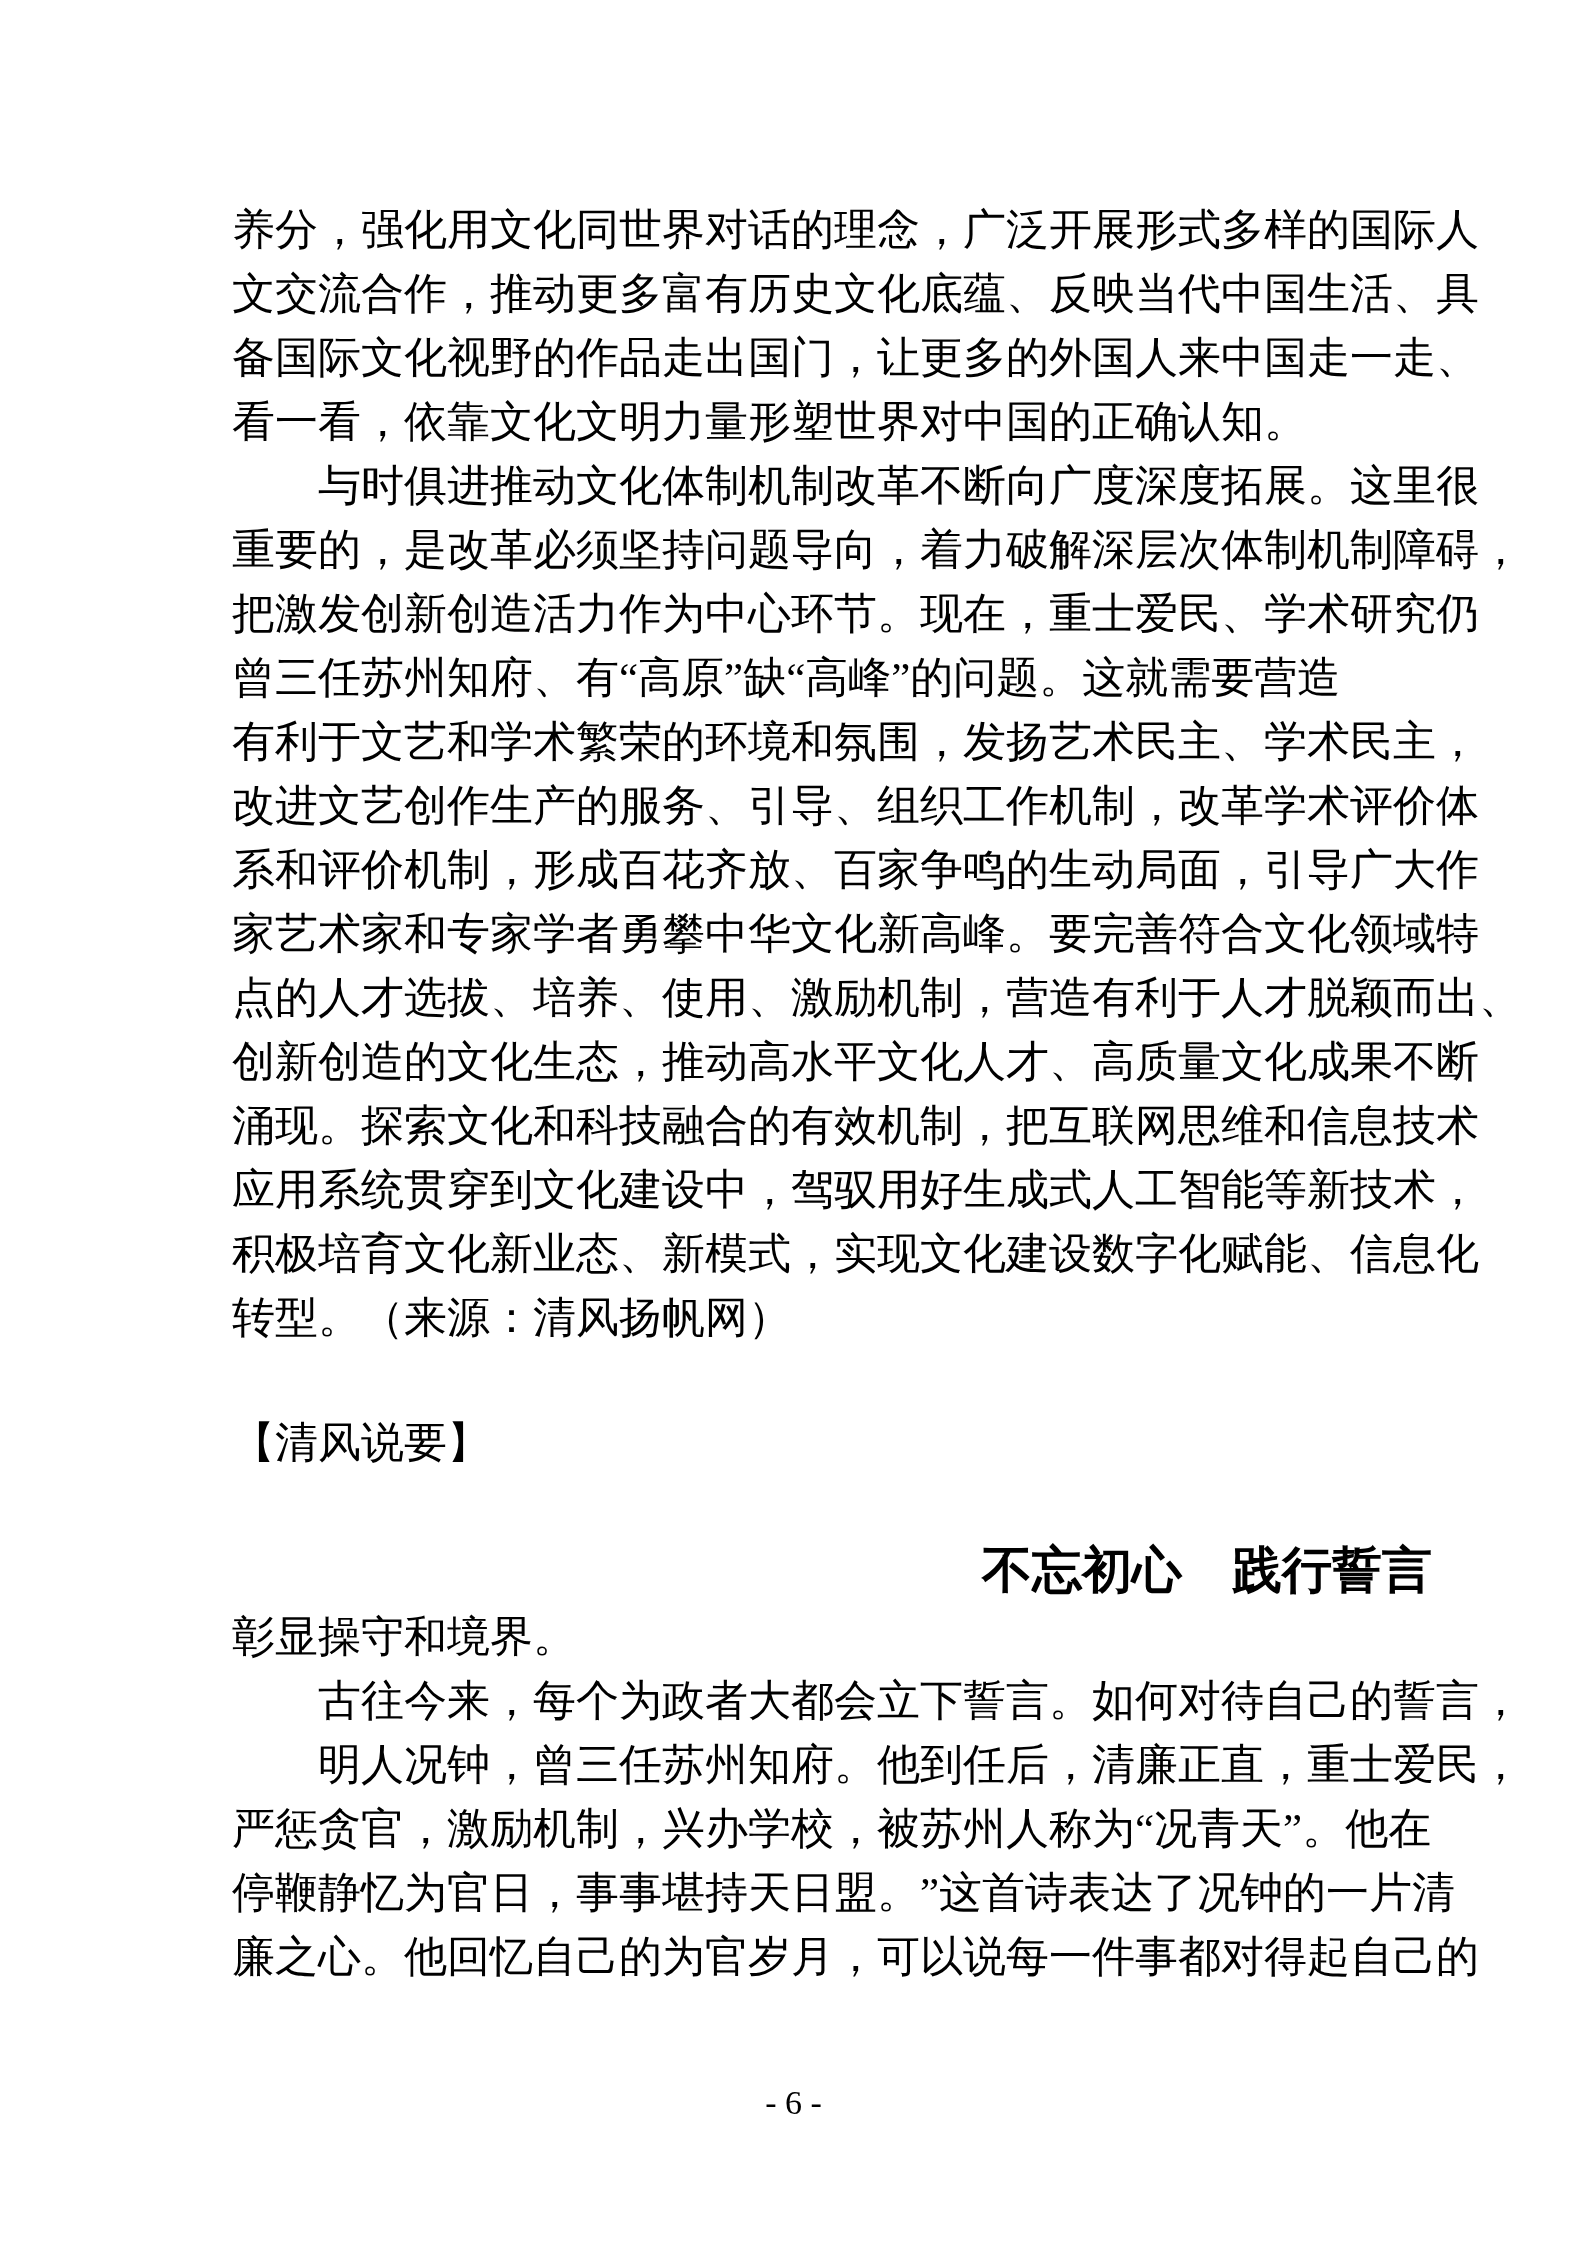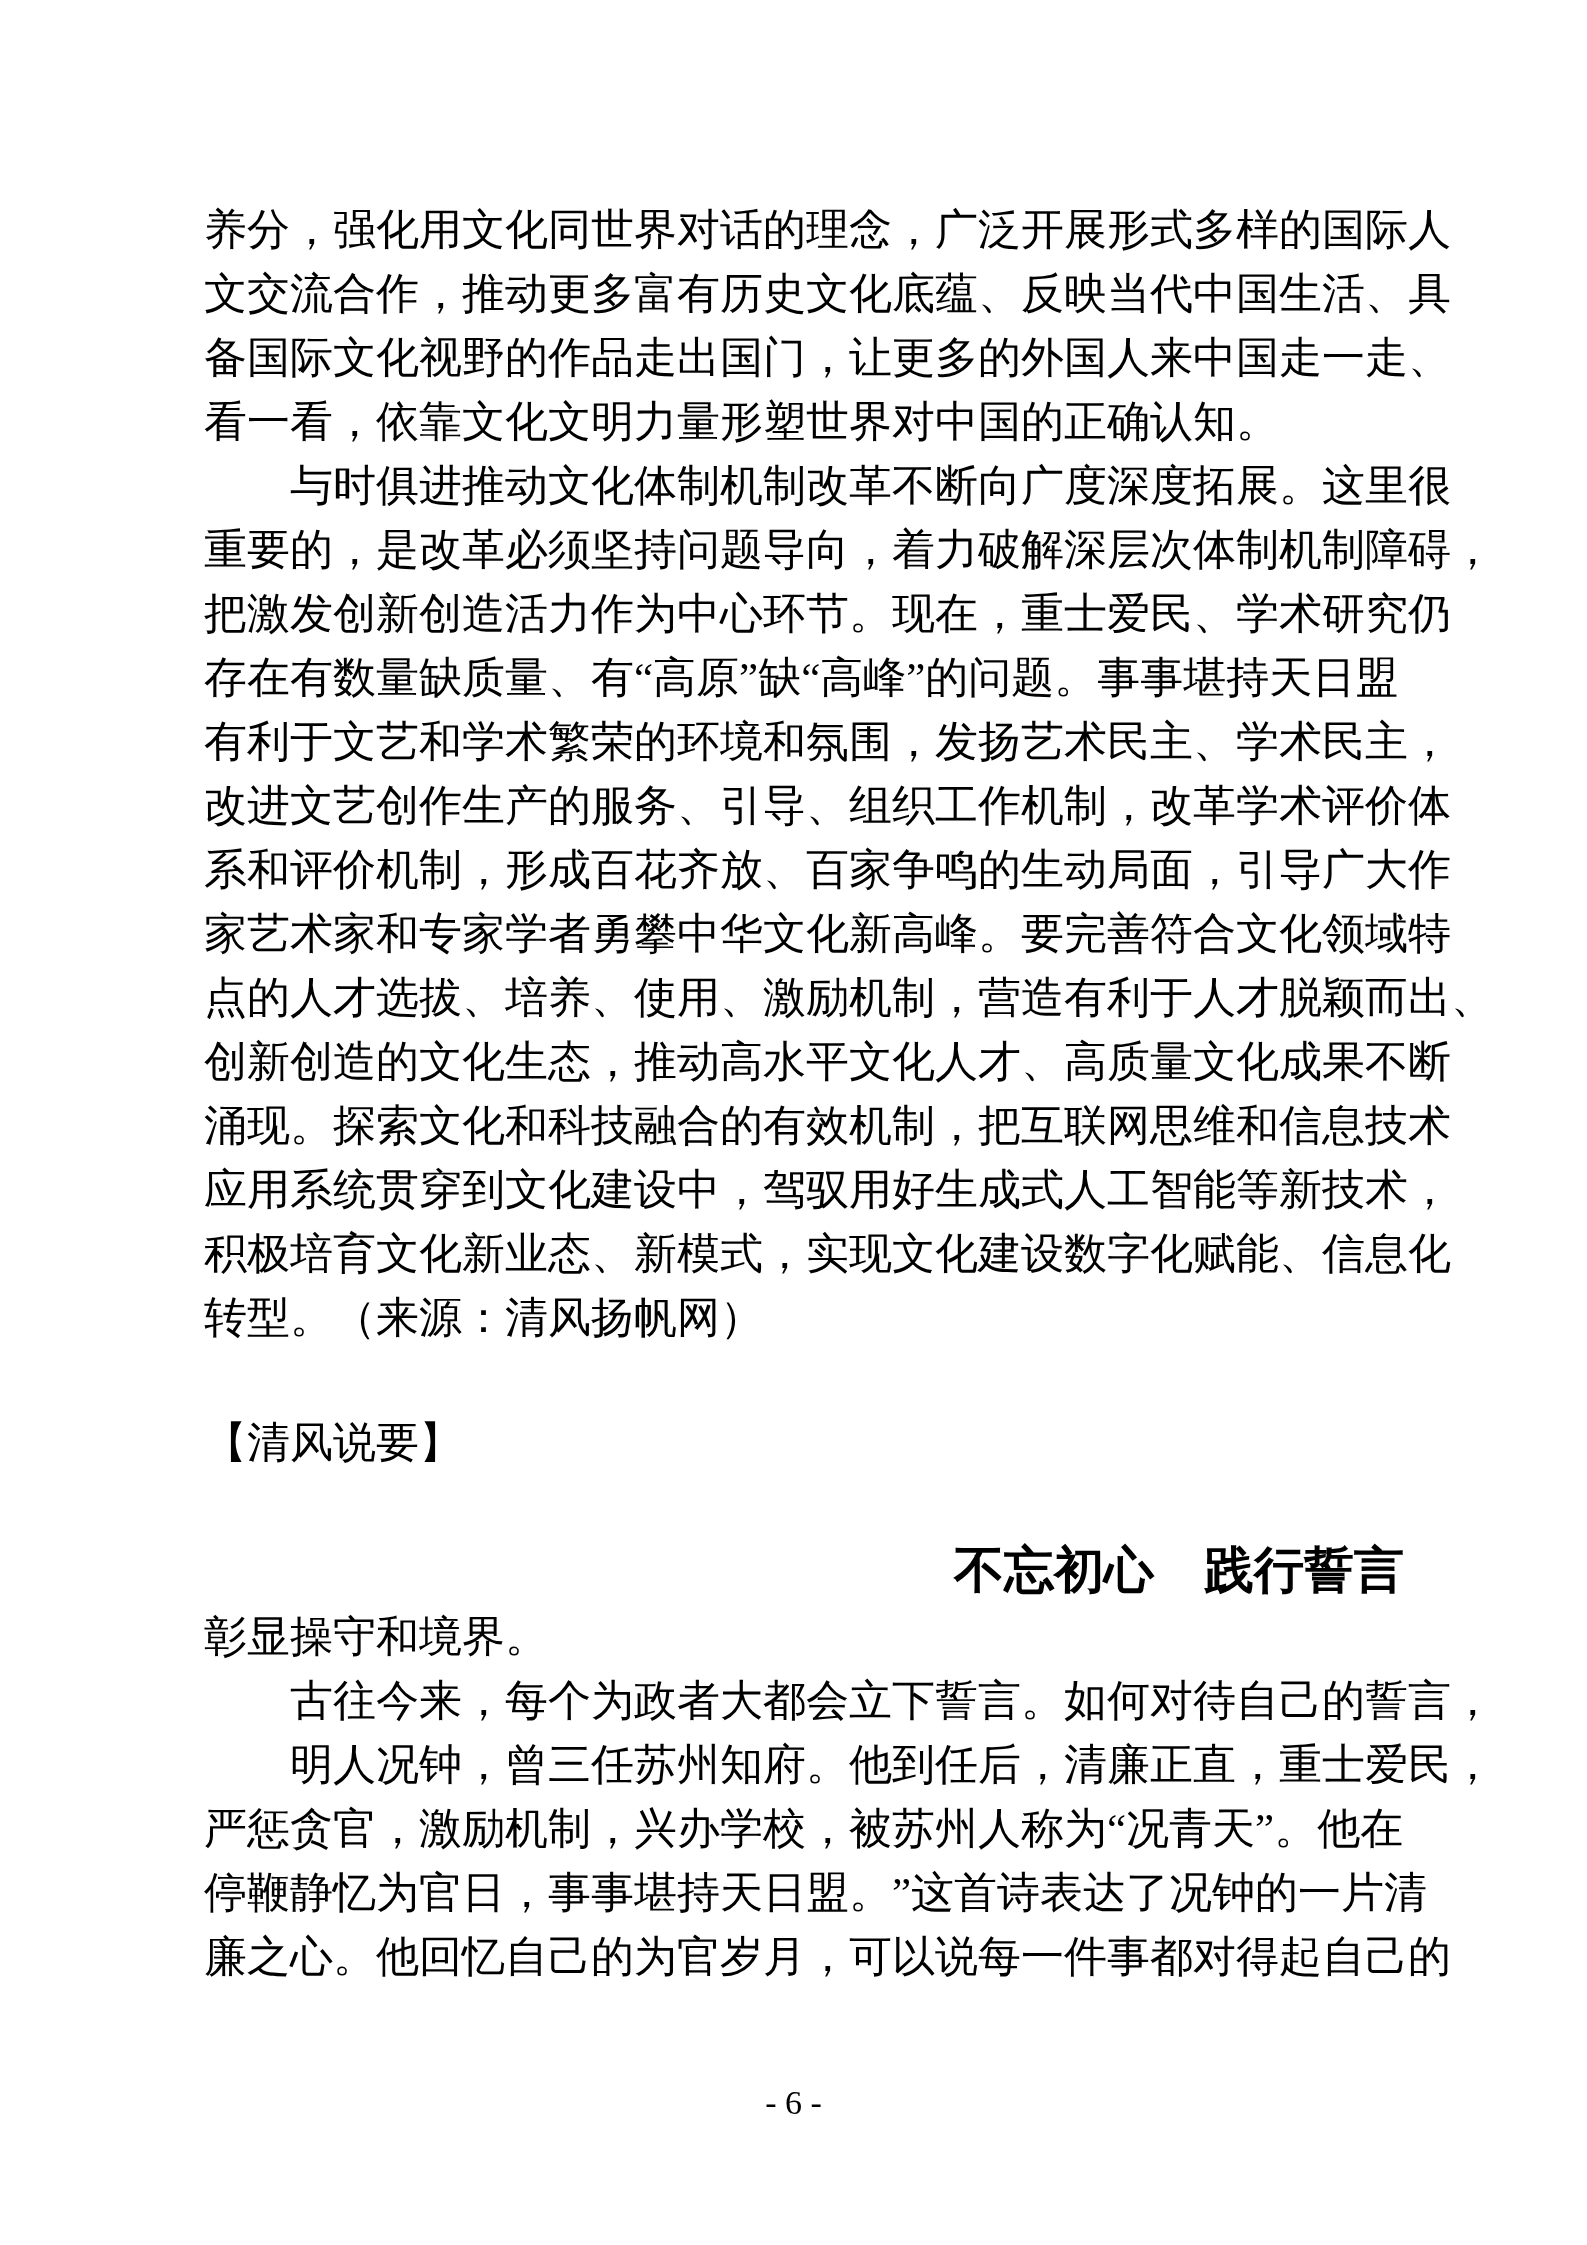--- a/index.html
+++ b/index.html
@@ -11,21 +11,21 @@
     position: relative;
     width: 1587px;
     height: 2245px;
     background: #ffffff;
     color: #000000;
     font-family: "Liberation Serif", "DejaVu Serif", serif;
     overflow: hidden;
   }
   .text-column {
     position: absolute;
-    left: 204px;
+    left: 232px;
     width: 1200px;
   }
   .body-text {
     font-size: 43px;
     line-height: 64px;
     letter-spacing: 0px;
   }
   .body-text .line {
     height: 64px;
     white-space: nowrap;
@@ -62,21 +62,21 @@
 <div class="page">
 
   <div class="text-column body-text article1">
     <div class="line">养分，强化用文化同世界对话的理念，广泛开展形式多样的国际人</div>
     <div class="line">文交流合作，推动更多富有历史文化底蕴、反映当代中国生活、具</div>
     <div class="line">备国际文化视野的作品走出国门，让更多的外国人来中国走一走、</div>
     <div class="line">看一看，依靠文化文明力量形塑世界对中国的正确认知。</div>
     <div class="line">　　与时俱进推动文化体制机制改革不断向广度深度拓展。这里很</div>
     <div class="line">重要的，是改革必须坚持问题导向，着力破解深层次体制机制障碍，</div>
     <div class="line">把激发创新创造活力作为中心环节。现在，重士爱民、学术研究仍</div>
-    <div class="line">存在有数量缺质量、有“高原”缺“高峰”的问题。事事堪持天日盟</div>
+    <div class="line">曾三任苏州知府、有“高原”缺“高峰”的问题。这就需要营造</div>
     <div class="line">有利于文艺和学术繁荣的环境和氛围，发扬艺术民主、学术民主，</div>
     <div class="line">改进文艺创作生产的服务、引导、组织工作机制，改革学术评价体</div>
     <div class="line">系和评价机制，形成百花齐放、百家争鸣的生动局面，引导广大作</div>
     <div class="line">家艺术家和专家学者勇攀中华文化新高峰。要完善符合文化领域特</div>
     <div class="line">点的人才选拔、培养、使用、激励机制，营造有利于人才脱颖而出、</div>
     <div class="line">创新创造的文化生态，推动高水平文化人才、高质量文化成果不断</div>
     <div class="line">涌现。探索文化和科技融合的有效机制，把互联网思维和信息技术</div>
     <div class="line">应用系统贯穿到文化建设中，驾驭用好生成式人工智能等新技术，</div>
     <div class="line">积极培育文化新业态、新模式，实现文化建设数字化赋能、信息化</div>
     <div class="line">转型。（来源：清风扬帆网）</div>

